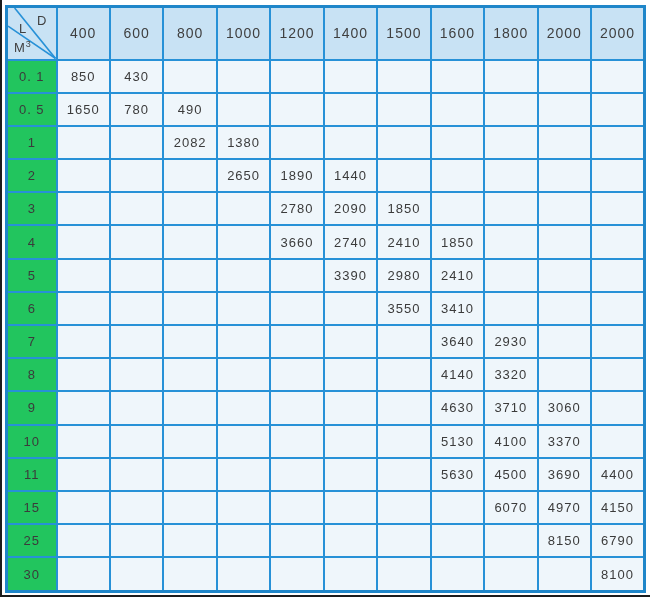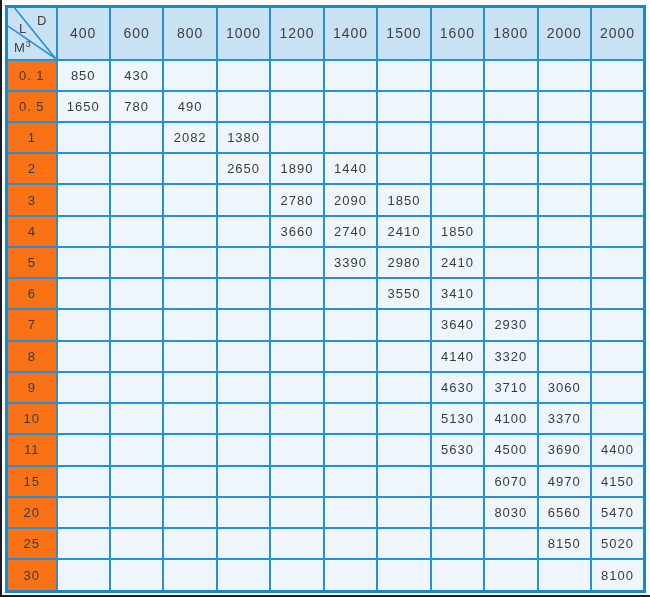--- a/index.html
+++ b/index.html
@@ -34,21 +34,21 @@
     overflow:hidden;
     white-space:nowrap;
   }
   table.cap thead tr{height:53px;}
   table.cap thead th{
     background:#c8e2f4;
     font-size:14px;
     color:#3f3f3f;
   }
   table.cap tbody th{
-    background:#f97316;
+    background:#22c55e;
     font-size:13px;
   }
   th.corner{
     position:relative;
     padding:0;
   }
   th.corner svg.diag{
     position:absolute;left:0;top:0;width:100%;height:100%;
     display:block;
   }
@@ -285,46 +285,32 @@
           <td></td>
           <td></td>
           <td></td>
           <td></td>
           <td></td>
           <td>6070</td>
           <td>4970</td>
           <td>4150</td>
         </tr>
         <tr>
-          <th>20</th>
-          <td></td>
-          <td></td>
-          <td></td>
-          <td></td>
-          <td></td>
-          <td></td>
-          <td></td>
-          <td></td>
-          <td>8030</td>
-          <td>6560</td>
-          <td>5470</td>
-        </tr>
-        <tr>
           <th>25</th>
           <td></td>
           <td></td>
           <td></td>
           <td></td>
           <td></td>
           <td></td>
           <td></td>
           <td></td>
           <td></td>
           <td>8150</td>
-          <td>5020</td>
+          <td>6790</td>
         </tr>
         <tr>
           <th>30</th>
           <td></td>
           <td></td>
           <td></td>
           <td></td>
           <td></td>
           <td></td>
           <td></td>

